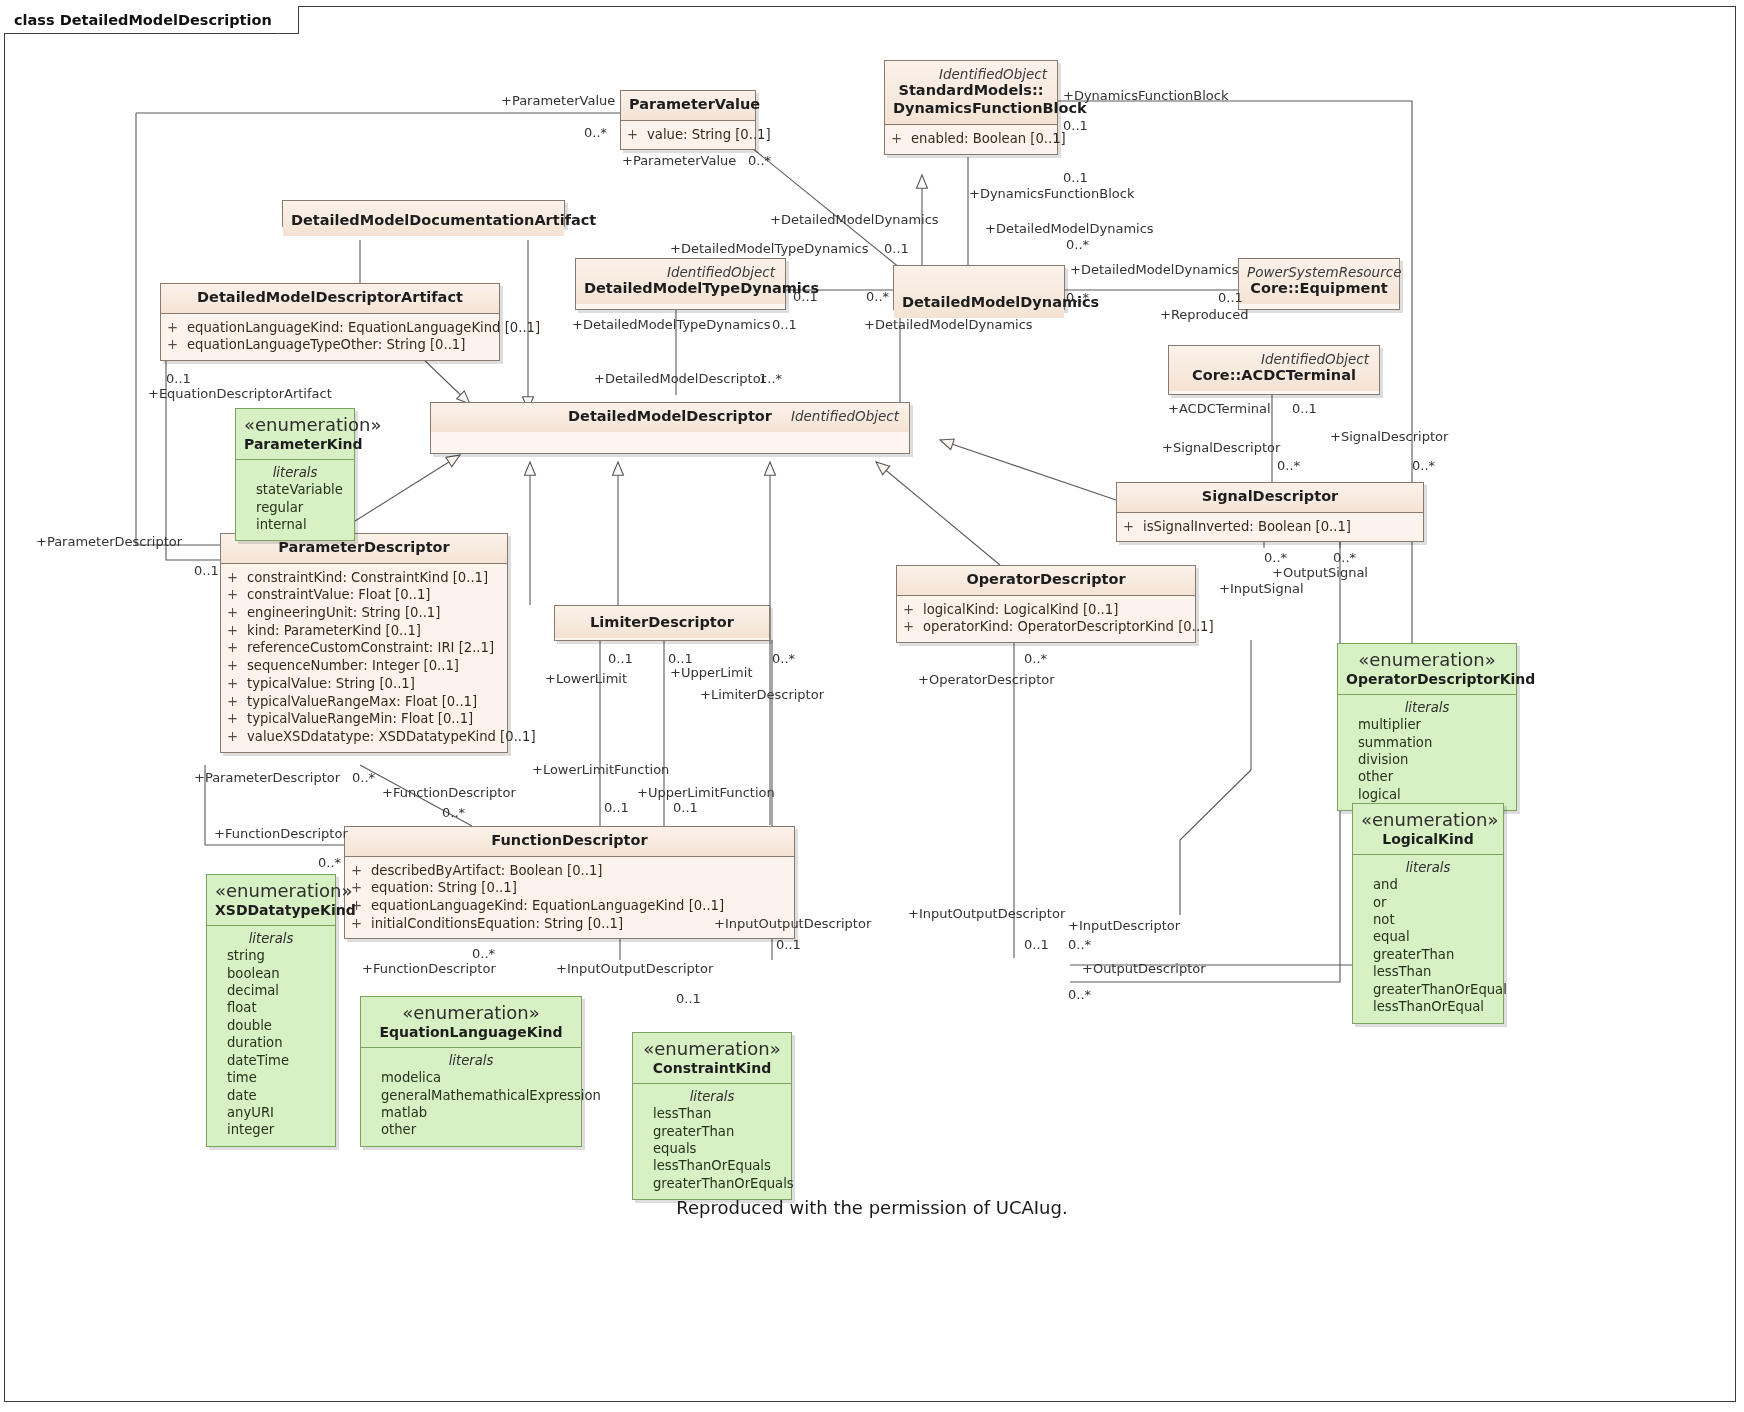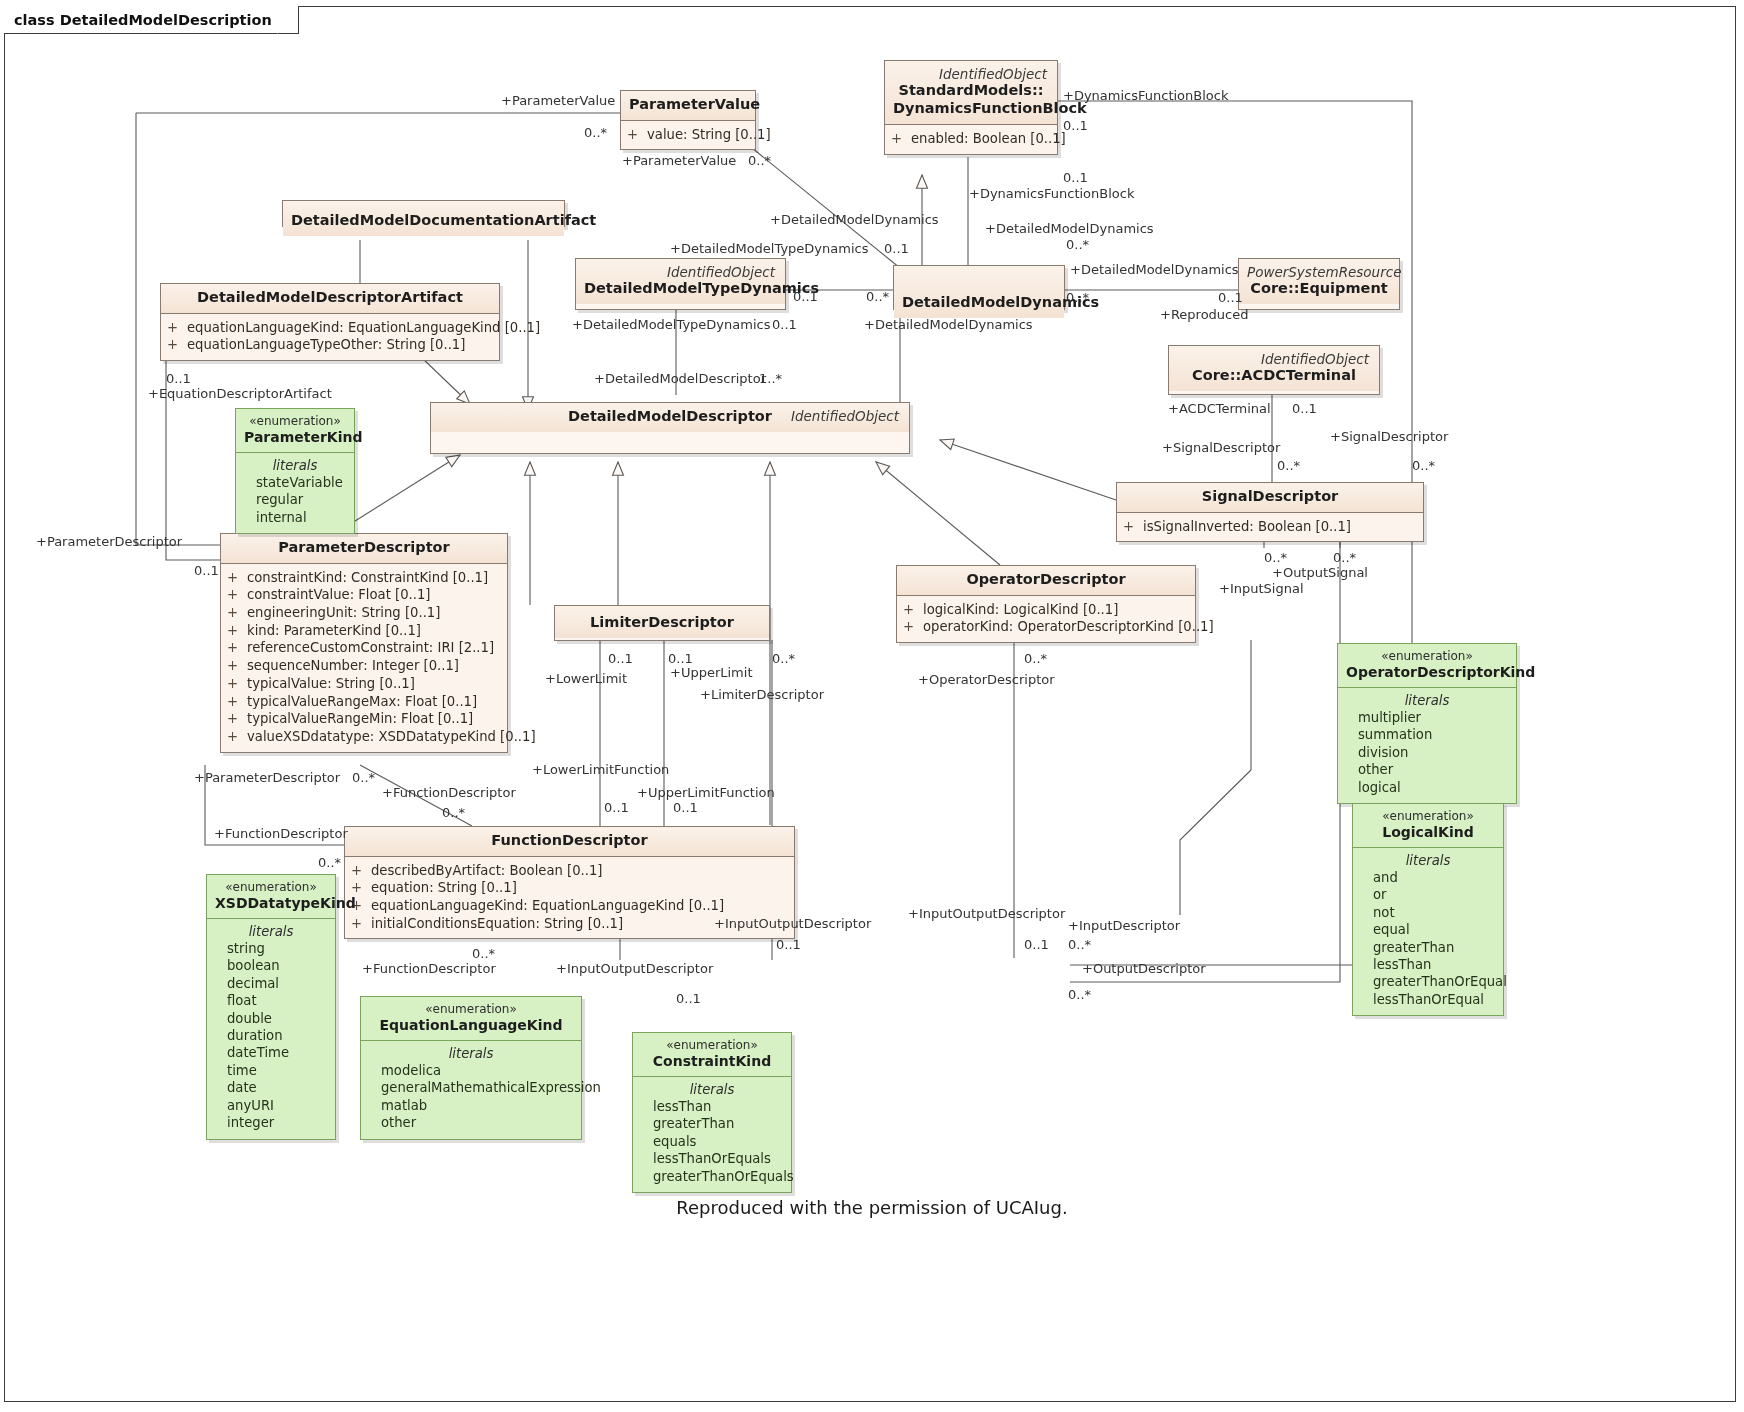--- a/index.html
+++ b/index.html
@@ -104,21 +104,21 @@
     box-shadow: 3px 3px 0 rgba(0,0,0,0.13);
   }
   .enum .hdr {
     padding: 5px 8px 6px 8px;
     text-align: center;
     background: #d7f0c4;
     line-height: 1.22;
   }
   .enum .stereo {
     display: block;
-    font-size: 12px;
+    font-size: 18px;
     color: #2e2e2e;
   }
   .enum .nm {
     display: block;
     font-weight: bold;
     font-size: 14px;
     color: #1d1d1d;
   }
   .enum .body {
     border-top: 1px solid #7aa35e;

